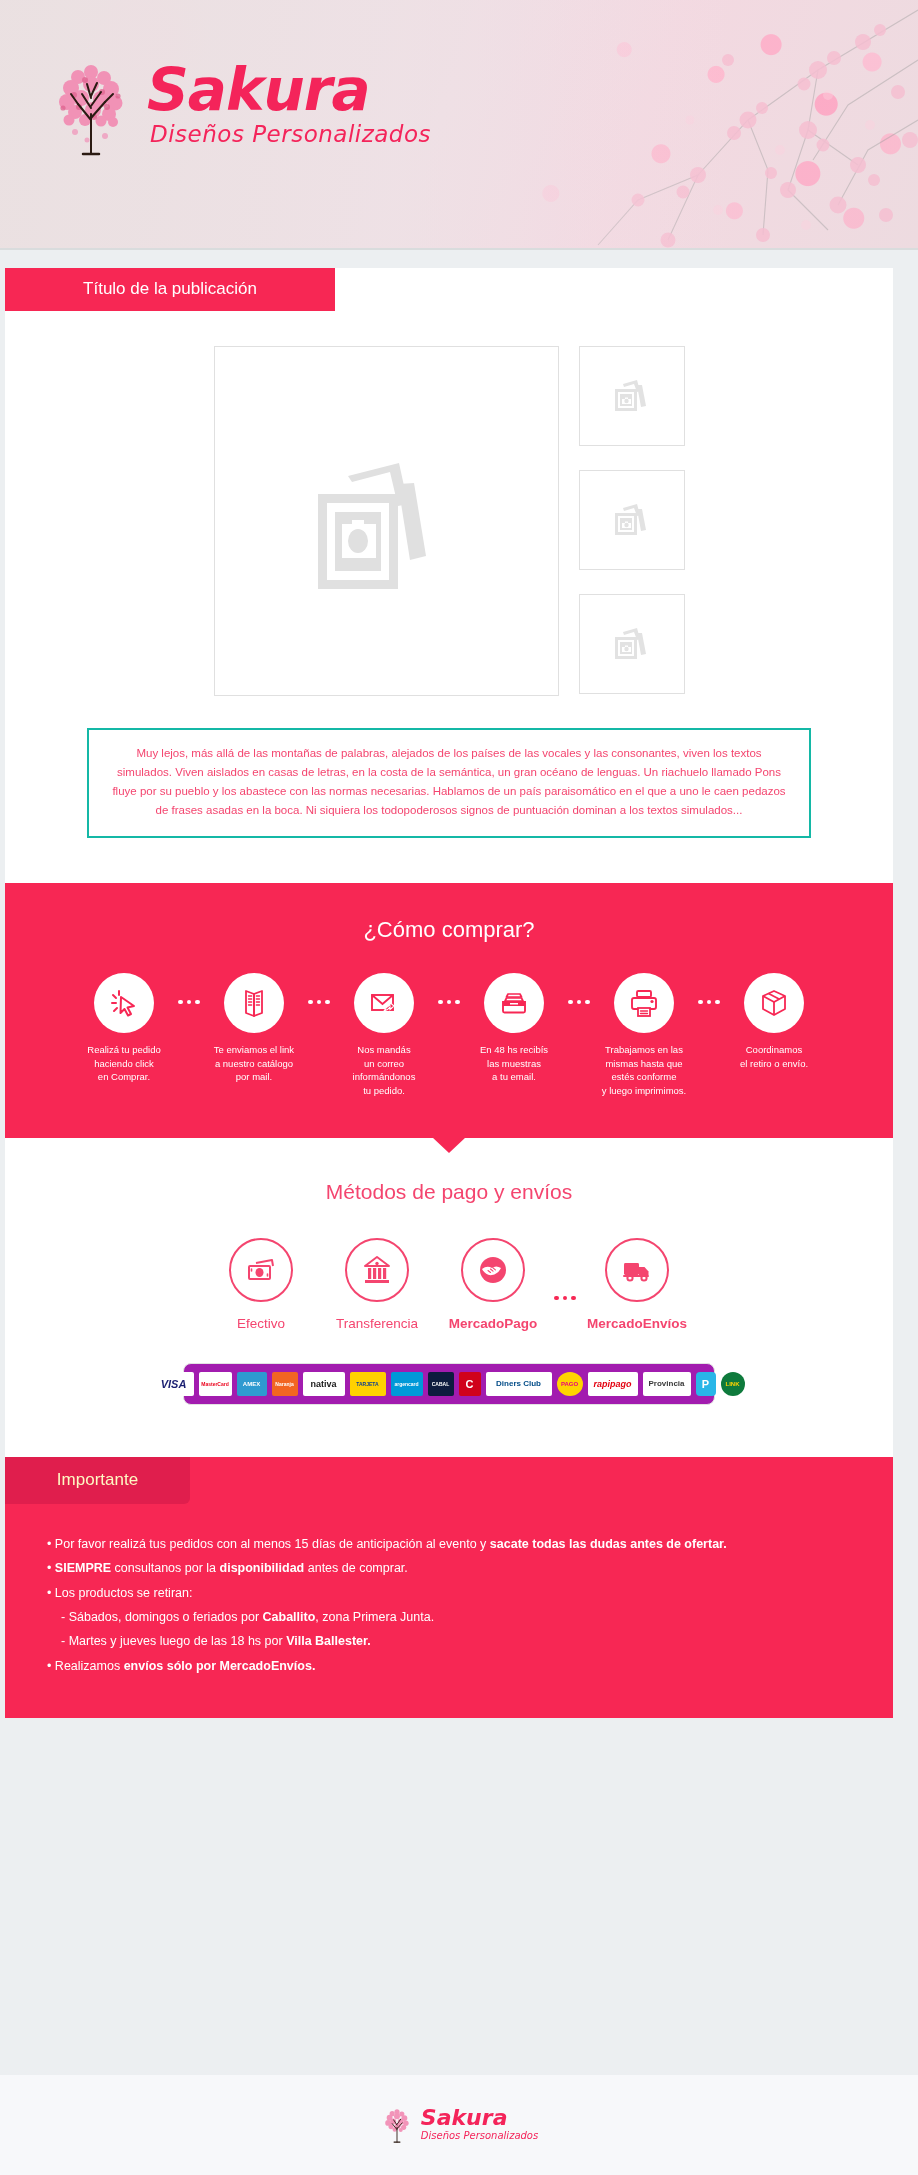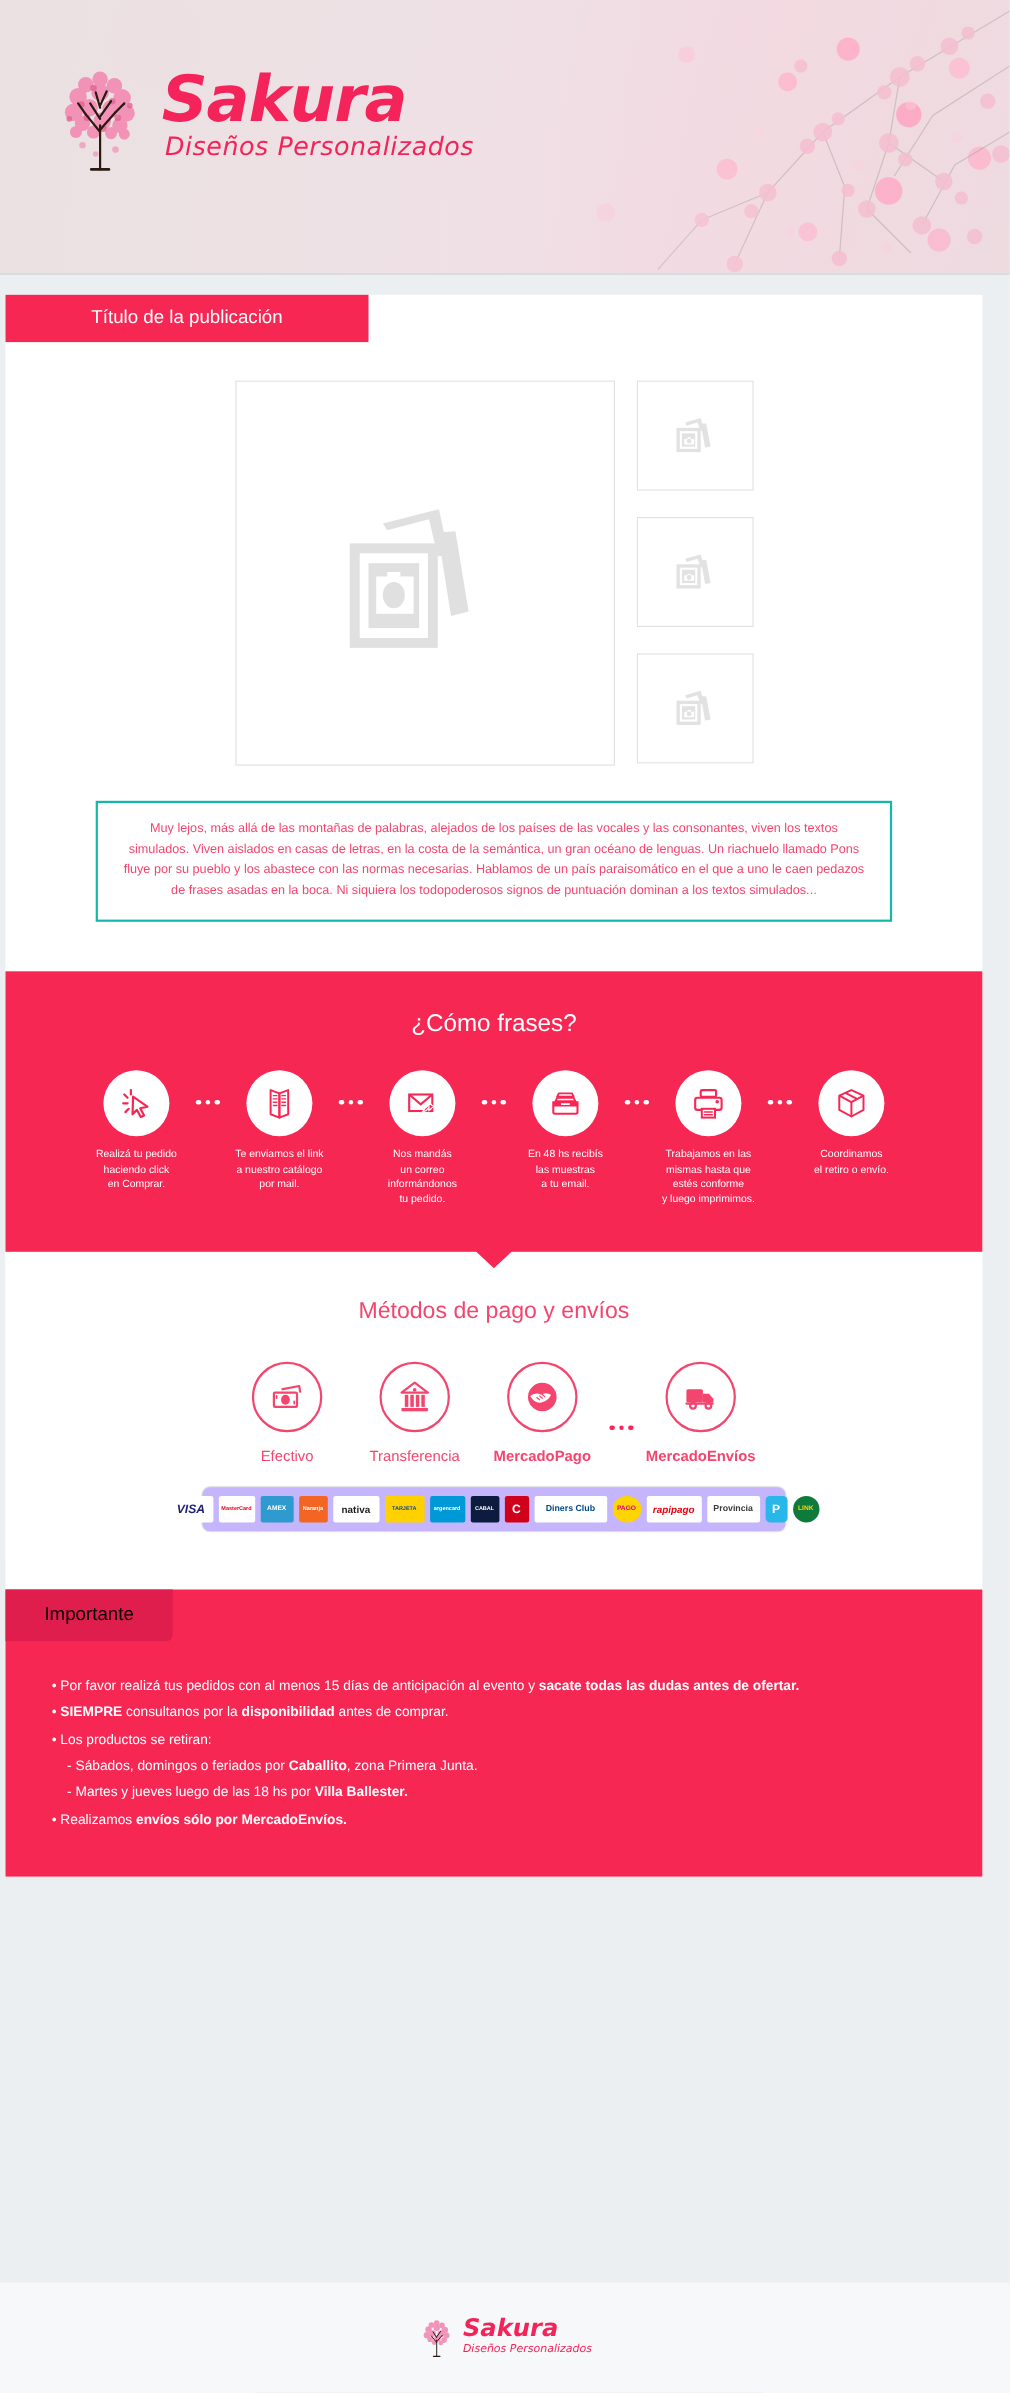--- a/index.html
+++ b/index.html
@@ -198,25 +198,25 @@
   .pay-circle {
     width: 64px; height: 64px; border-radius: 50%;
     border: 2px solid #f4456f;
     display: flex; align-items: center; justify-content: center;
     margin-bottom: 14px;
   }
   .pay-label { color: #f4456f; font-size: 13.5px; text-align: center; }
   .pay-label.bold { font-weight: bold; }
 
   .logos-strip {
-    margin: 20px auto 0 auto;
+    margin: 32px auto 0 auto;
     width: 532px; height: 42px;
     border: 1px solid #e3e3e3;
     border-radius: 8px;
-    background: #c4b5fd;
+    background: #a21caf;
     display: flex; align-items: center; justify-content: center;
     gap: 5px;
     padding: 0 9px;
   }
   .plogo {
     height: 24px; border-radius: 2px;
     display: flex; align-items: center; justify-content: center;
     font-size: 7px; font-weight: bold; color: #fff;
     overflow: hidden; flex: 0 0 auto;
     font-family: "Liberation Sans", sans-serif;
@@ -225,24 +225,24 @@
   
   .important {
     position: relative;
     background: #f72754;
     padding: 0 0 40px 0;
     margin-top: 26px;
   }
   .important-tag {
     display: inline-block;
     background: #e01e4d;
-    color: #000000;
+    color: #fef9c3;
     font-size: 17px;
     padding: 13px 0 14px 0;
-    width: 152px;
+    width: 185px;
     text-align: center;
     border-bottom-right-radius: 6px;
   }
   .important ul {
     list-style: none;
     margin: 28px 42px 0 42px;
     color: #ffffff;
     font-size: 12.5px;
     line-height: 1.95;
   }
@@ -438,21 +438,21 @@
           </svg>
         </div>
       </div>
     </div>
 
     <div class="desc-box">Muy lejos, más allá de las montañas de palabras, alejados de los países de las vocales y las consonantes, viven los textos simulados. Viven aislados en casas de letras, en la costa de la semántica, un gran océano de lenguas. Un riachuelo llamado Pons fluye por su pueblo y los abastece con las normas necesarias. Hablamos de un país paraisomático en el que a uno le caen pedazos de frases asadas en la boca. Ni siquiera los todopoderosos signos de puntuación dominan a los textos simulados...</div>
 
     <div class="panel-pad-bottom"></div>
 
     <div class="buy">
-      <h2>¿Cómo frases?</h2>
+      <h2>¿Cómo comprar?</h2>
       <div class="steps">
 
         <div class="step">
           <div class="step-circle">
             <svg width="32" height="32" viewBox="0 0 32 32">
               <g stroke="#f72754" stroke-width="2" stroke-linecap="round">
                 <path d="M11 4 v4"></path>
                   <path d="M5 8 l3 3"></path>
                   <path d="M4 16 h4"></path>
                   <path d="M6 24 l3-3"></path>

